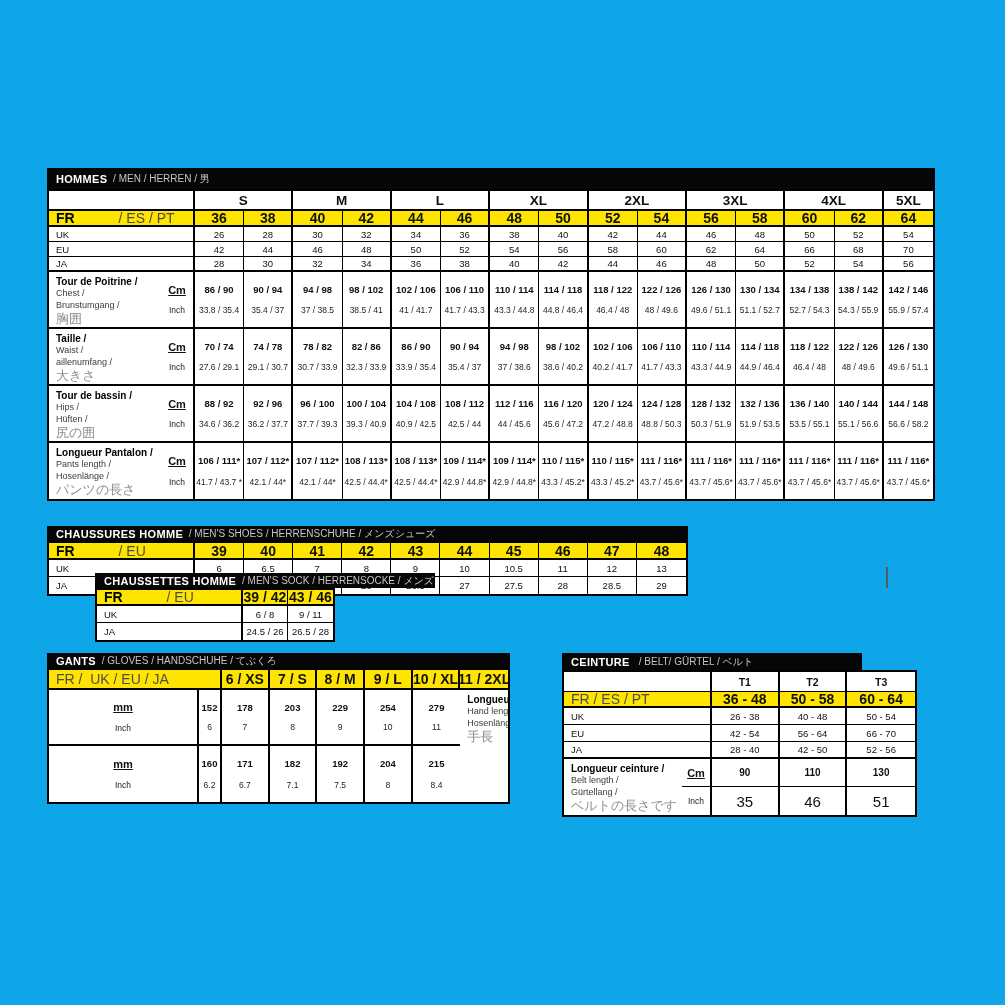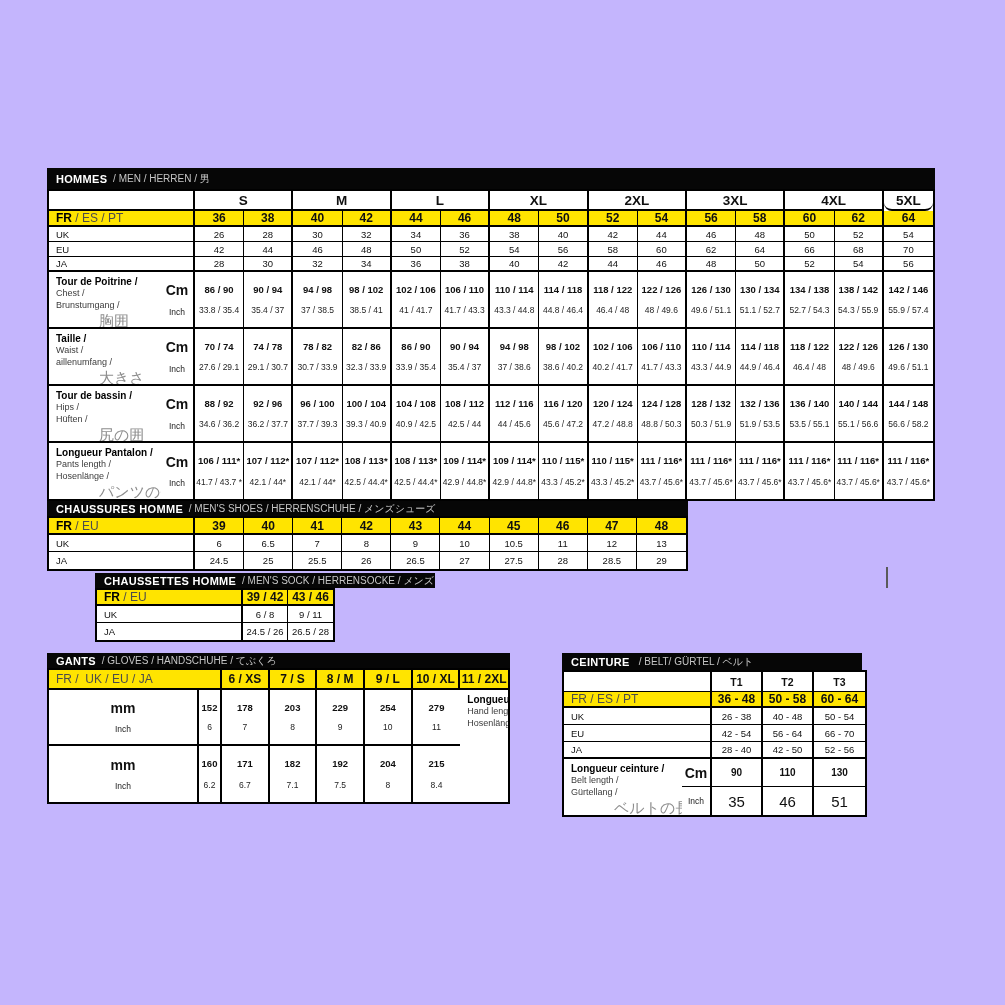--- a/index.html
+++ b/index.html
@@ -1,41 +1,41 @@
 <!DOCTYPE html>
 <html style="--yellow: #FFE400;"><head>
 <meta charset="utf-8">
 <style>
   html,body{margin:0;padding:0;background:#fff;}
   body{width:1005px;height:1005px;font-family:"Liberation Sans","DejaVu Sans",sans-serif;-webkit-font-smoothing:antialiased;}
-  .page{position:relative;width:1005px;height:1005px;background:#c4b5fd;overflow:hidden;}
+  .page{position:relative;width:1005px;height:1005px;background:#0ea5e9;overflow:hidden;}
   .sect{position:absolute;}
   .bar{background:#060606;color:#fff;display:flex;align-items:center;padding-left:9px;box-sizing:border-box;overflow:hidden;}
   .bar .tb{font-weight:bold;font-size:11px;letter-spacing:.3px;white-space:pre;}
   .bar .rest{font-weight:normal;font-size:10px;color:#c6c6c6;margin-left:3px;white-space:pre;}
   .tbody{border:2px solid #000;box-sizing:border-box;background:#fff;display:grid;}
   .cell{border-right:1px solid #000;border-bottom:1px solid #000;display:flex;align-items:center;justify-content:center;font-size:9.5px;color:#101010;box-sizing:border-box;overflow:hidden;white-space:nowrap;}
   .b2r{border-right-width:2px;} .b2b{border-bottom-width:2px;}
   .nbr{border-right:none;} .nbb{border-bottom:none;}
   .left{justify-content:flex-start;padding-left:7px;}
-  .yellow{background:var(--yellow,#FFE400);font-weight:bold;font-size:12px;}
+  .yellow{background:var(--yellow,#FFE400);font-weight:bold;font-size:14px;gap:40px;}
   .yellow .lbl-b{font-weight:bold;color:#000;white-space:pre;}
   .yellow .lbl-r{font-weight:normal;color:#4c4c4c;white-space:pre;}
   .graylbl{font-weight:normal;color:#4c4c4c;}
   .group{font-weight:bold;font-size:13.5px;}
   .tcell{font-weight:bold;font-size:10.5px;}
   .stack{flex-direction:column;justify-content:space-evenly;padding:2px 0;}
   .cm{font-weight:bold;font-size:9.5px;}
   .inch{font-weight:normal;font-size:8.5px;color:#242424;}
-  .unit-cm{font-weight:bold;font-size:14px;}
+  .unit-cm{font-weight:bold;font-size:11px;text-decoration:underline;}
   .unit-inch{font-weight:normal;font-size:8.5px;color:#242424;}
   .mlabel{flex-direction:column;align-items:flex-start;justify-content:flex-start;padding:4px 2px 2px 7px;}
   .ml1{font-weight:bold;font-size:10px;line-height:1.22;color:#000;}
   .ml2,.ml3{font-size:9px;line-height:1.28;color:#3c3c3c;}
-  .ml4{font-size:15px;line-height:1.3;color:#8d8d8d;margin-left:43px;}
+  .ml4{font-size:13px;line-height:1.3;color:#8d8d8d;}
   .cmv{font-weight:bold;font-size:10px;}
   .inv{font-size:15px;}
   .stray{position:absolute;background:#5a5a5a;}
 </style>
 </head>
 <body>
 
 <div class="page">
 
   <section class="sect" style="left:47px;top:168px;width:888px;">
@@ -45,21 +45,21 @@
     </div>
     <div class="tbody" id="men-grid" style="width:888px;grid-template-columns:112px 34px repeat(15,1fr);grid-template-rows:20px 16px 15px 15px 15px 57px 57px 57px 56px;">
         <div class="cell b2r b2b" style="grid-column: span 2;"></div>
         <div class="cell group b2b b2r" style="grid-column: span 2;">S</div>
         <div class="cell group b2b b2r" style="grid-column: span 2;">M</div>
         <div class="cell group b2b b2r" style="grid-column: span 2;">L</div>
         <div class="cell group b2b b2r" style="grid-column: span 2;">XL</div>
         <div class="cell group b2b b2r" style="grid-column: span 2;">2XL</div>
         <div class="cell group b2b b2r" style="grid-column: span 2;">3XL</div>
         <div class="cell group b2b b2r" style="grid-column: span 2;">4XL</div>
-        <div class="cell group b2b nbr" style="grid-column: span 1; border-radius: 8px;">5XL</div>
+        <div class="cell group b2b nbr" style="grid-column: span 1;">5XL</div>
         <div class="cell left yellow b2r b2b" style="grid-column: span 2;">
           <div class="lbl-b">FR</div>
           <div class="lbl-r"> / ES / PT</div>
         </div>
         <div class="cell yellow b2b">36</div>
         <div class="cell yellow b2b b2r">38</div>
         <div class="cell yellow b2b">40</div>
         <div class="cell yellow b2b b2r">42</div>
         <div class="cell yellow b2b">44</div>
         <div class="cell yellow b2b b2r">46</div>
@@ -397,21 +397,21 @@
           <div class="inch">43.7 / 45.6*</div>
         </div>
         <div class="cell stack nbb nbr">
           <div class="cm">111 / 116*</div>
           <div class="inch">43.7 / 45.6*</div>
         </div>
       </div>
   </section>
 
   <section class="sect" style="left:47px;top:501px;width:641px;">
-    <div class="bar" style="width:641px;height:15px;">
+    <div class="bar" style="width:641px;height:15px;margin-top:25px;">
       <span class="tb">CHAUSSURES HOMME</span>
       <span class="rest"> / MEN'S SHOES / HERRENSCHUHE / メンズシューズ</span>
     </div>
     <div class="tbody" id="shoes-grid" style="width:641px;grid-template-columns:146px repeat(10,1fr);grid-template-rows:17px 17px 17px;">
         <div class="cell left yellow b2r b2b">
           <div class="lbl-b">FR</div>
           <div class="lbl-r"> / EU</div>
         </div>
         <div class="cell yellow b2b">39</div>
         <div class="cell yellow b2b">40</div>
@@ -547,21 +547,21 @@
           <div class="inch">8.4</div>
         </div>
       </div>
   </section>
 
   <section class="sect" style="left:530px;top:653px;width:300px;padding-left:32px;">
     <div class="bar" style="width:300px;height:17px;">
       <span class="tb">CEINTURE </span>
       <span class="rest"> / BELT/ GÜRTEL / ベルト</span>
     </div>
-    <div class="tbody" id="belt-grid" style="width:305px;grid-template-columns:118px 30px repeat(3,1fr);grid-template-rows:20px 16px 17px 17px 17px 28px 28px;">
+    <div class="tbody" id="belt-grid" style="width:355px;grid-template-columns:118px 30px repeat(3,1fr);grid-template-rows:20px 16px 17px 17px 17px 28px 28px;">
         <div class="cell b2r" style="grid-column: span 2;"></div>
         <div class="cell tcell b2r">T1</div>
         <div class="cell tcell b2r">T2</div>
         <div class="cell tcell nbr">T3</div>
         <div class="cell left yellow b2r b2b" style="grid-column: span 2;">
           <div class="lbl-r graylbl">FR / ES / PT</div>
         </div>
         <div class="cell yellow b2b b2r">36 - 48</div>
         <div class="cell yellow b2b b2r">50 - 58</div>
         <div class="cell yellow b2b nbr">60 - 64</div>

